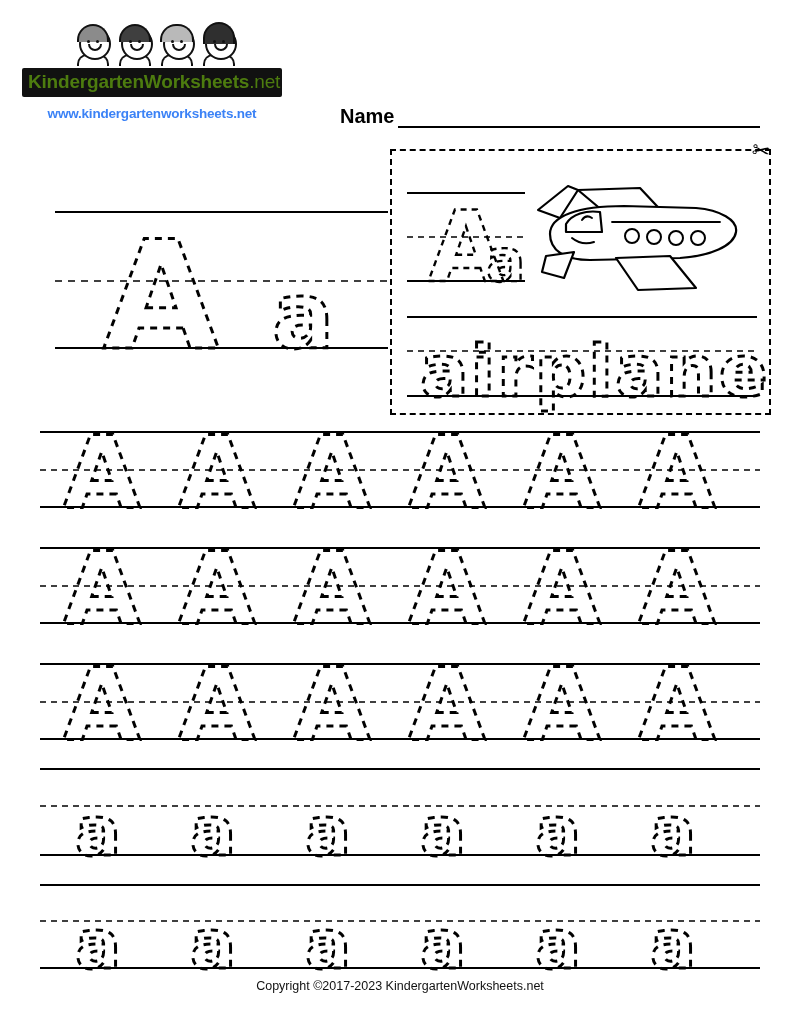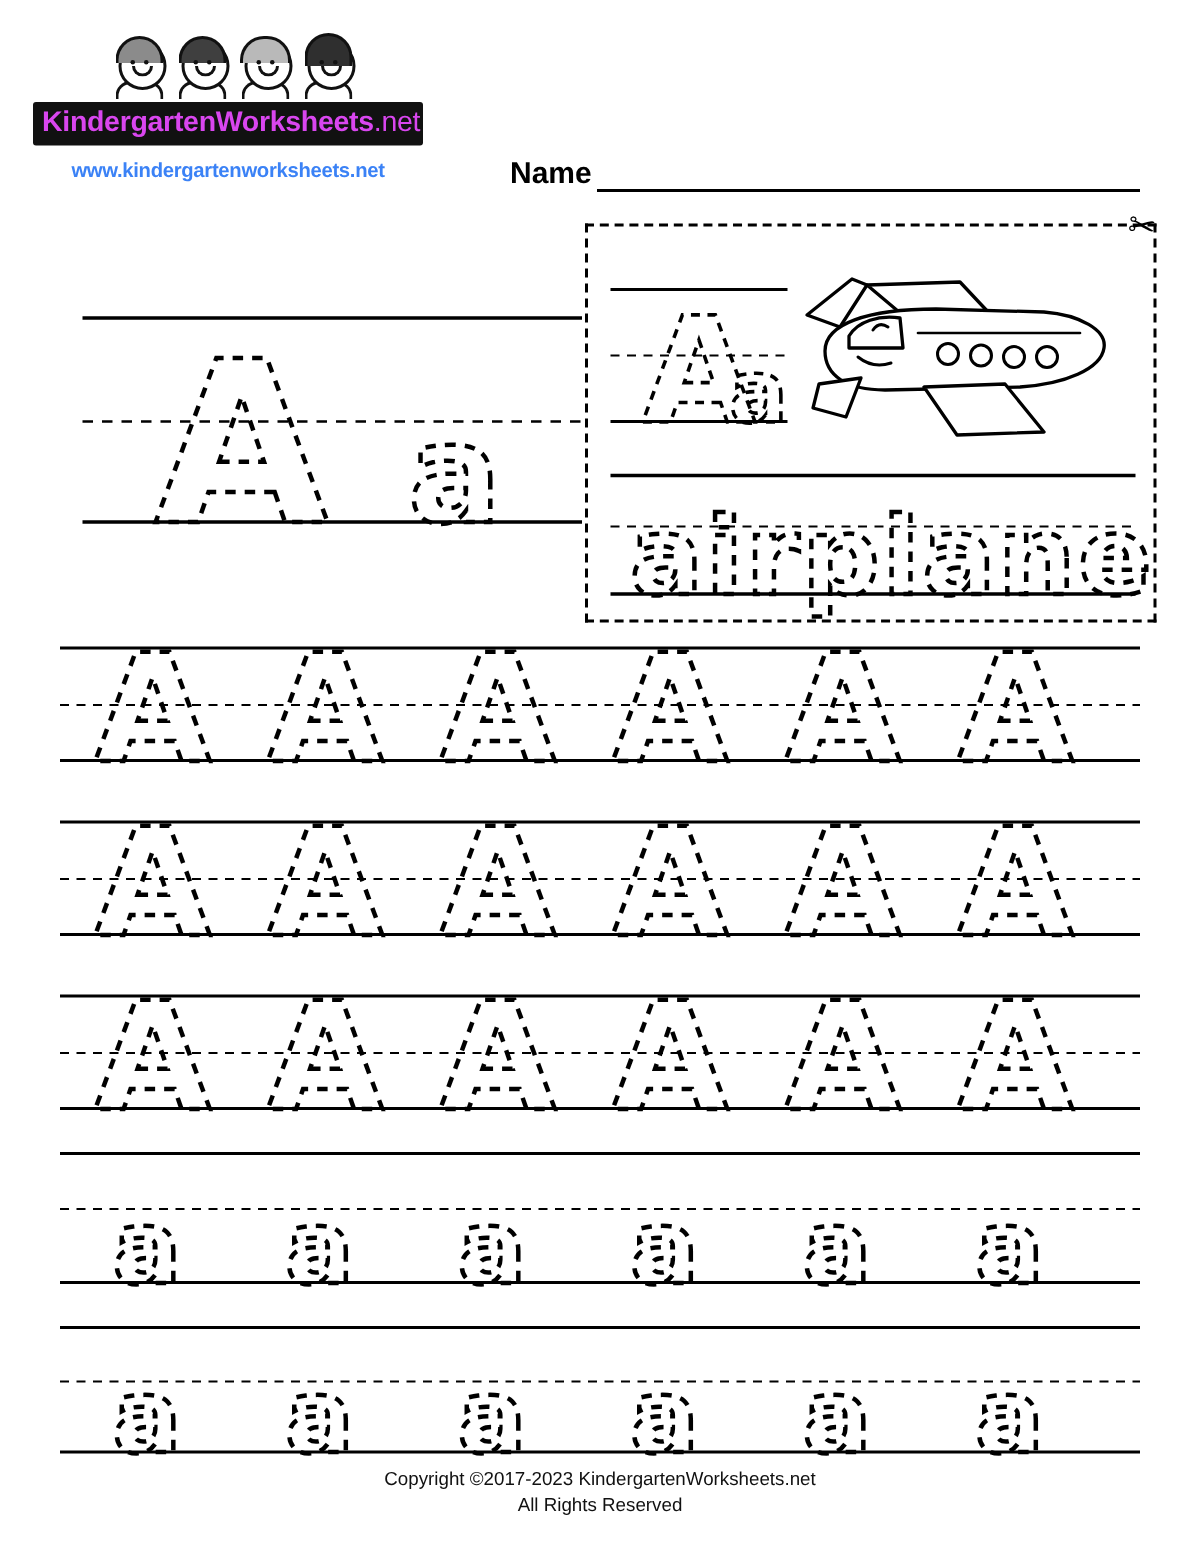--- a/index.html
+++ b/index.html
@@ -98,21 +98,21 @@
     height: 12px;
     border-radius: 10px 10px 0 0;
     border: 2px solid #111;
     border-bottom: none;
     background: #fff;
     box-sizing: border-box;
   }
   .logo-bar {
     margin-top: 2px;
     background: #111;
-    color: #d946ef;
+    color: #4d7c0f;
     font-size: 19px;
     font-weight: bold;
     letter-spacing: -0.2px;
     padding: 3px 6px 4px 6px;
     border-radius: 2px;
     white-space: nowrap;
   }
   .logo-bar .light { font-weight: normal; }
   .site-url {
     margin-top: 9px;
@@ -372,14 +372,13 @@
     <circle cx="178" cy="78" r="7"></circle>
   </g>
   <g fill="none" stroke="#000" stroke-width="2" stroke-linecap="round">
     <path d="M52 78 q10 8 22 4"></path>
     <path d="M62 60 q4 -6 10 -2"></path>
   </g>
 </svg>
 
 <div class="footer">
   <div>Copyright ©2017-2023 KindergartenWorksheets.net</div>
-  <div>All Rights Reserved</div>
 </div>
 
 </body></html>

